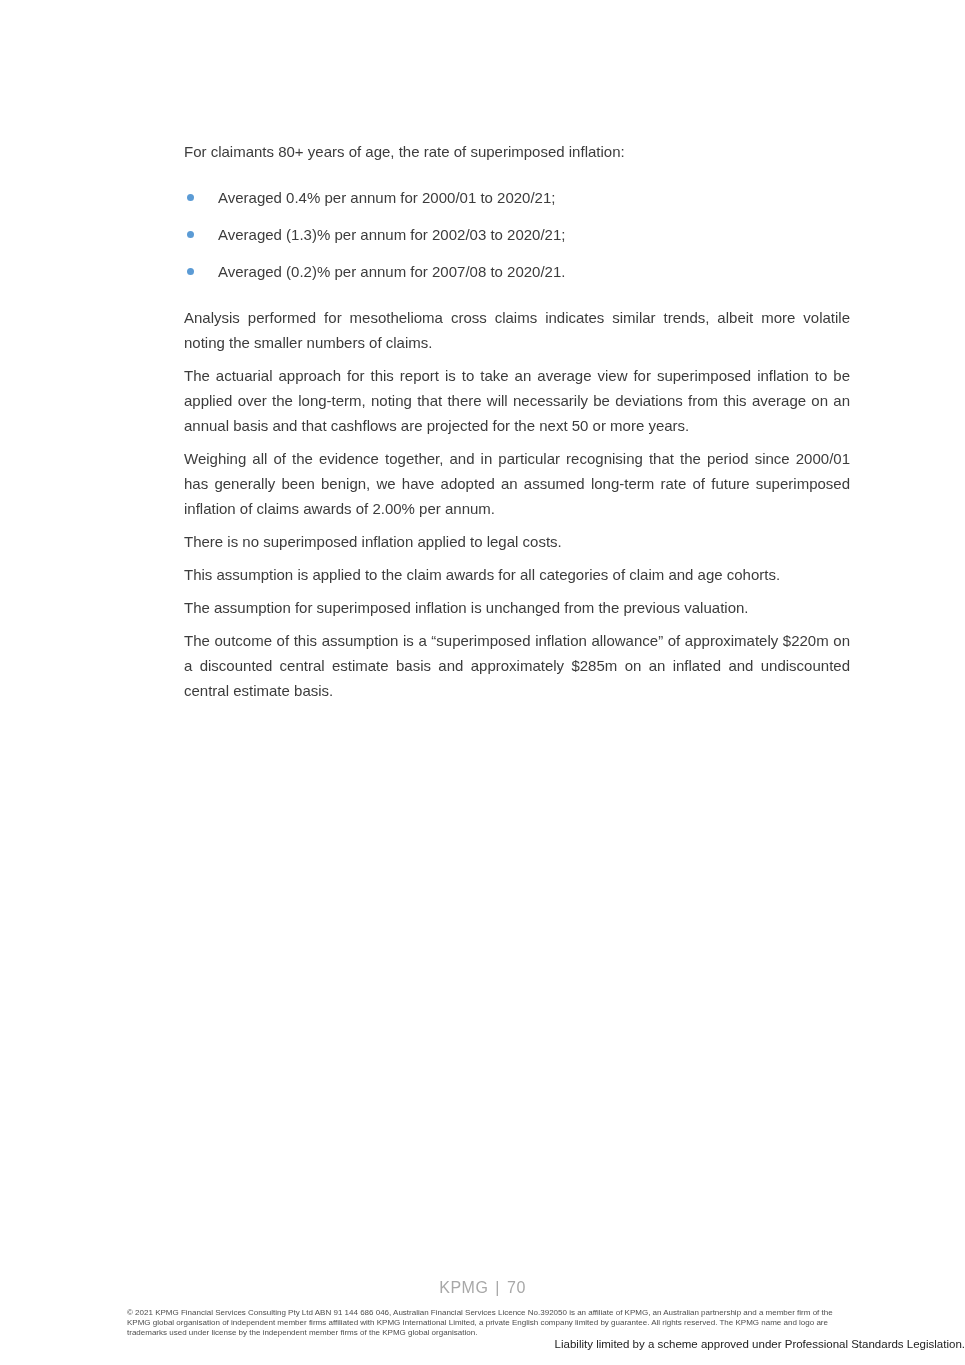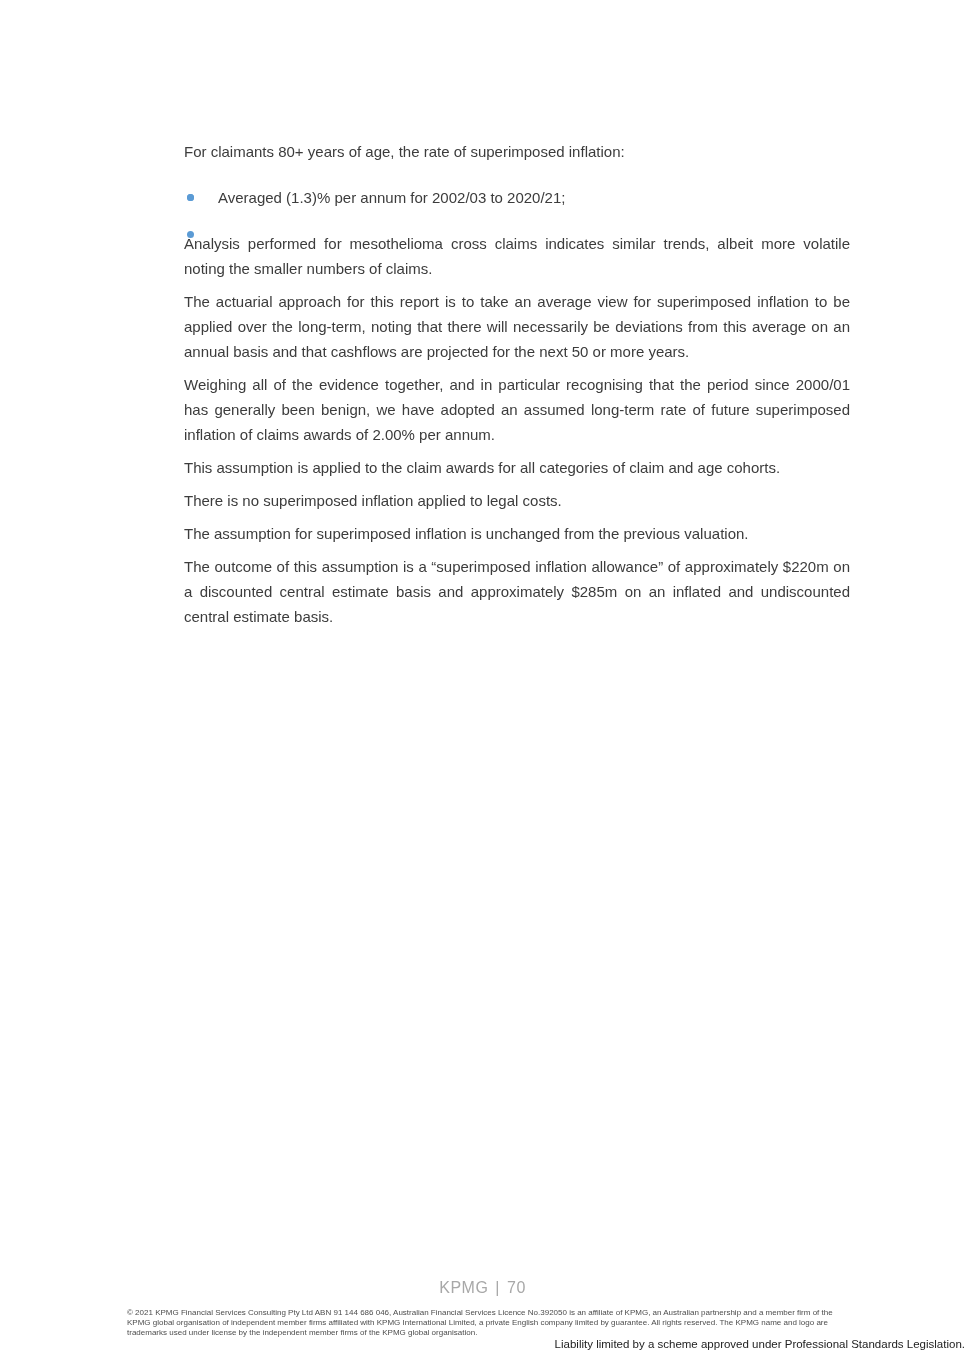--- a/index.html
+++ b/index.html
@@ -90,35 +90,37 @@
 
 <div class="page">
 
   <div class="content">
 
     <p class="intro">For claimants 80+ years of age, the rate of superimposed inflation:</p>
 
     <ul class="points">
       <li>
         <span class="bullet-dot"></span>
+        <span>Averaged 0.4% per annum for 2000/01 to 2020/21;</span>
       </li>
       <li>
         <span class="bullet-dot"></span>
         <span>Averaged (1.3)% per annum for 2002/03 to 2020/21;</span>
       </li>
       <li>
         <span class="bullet-dot"></span>
+        <span>Averaged (0.2)% per annum for 2007/08 to 2020/21.</span>
       </li>
     </ul>
 
     <p class="body-par">Analysis performed for mesothelioma cross claims indicates similar trends, albeit more volatile noting the smaller numbers of claims.</p>
     <p class="body-par">The actuarial approach for this report is to take an average view for superimposed inflation to be applied over the long-term, noting that there will necessarily be deviations from this average on an annual basis and that cashflows are projected for the next 50 or more years.</p>
     <p class="body-par">Weighing all of the evidence together, and in particular recognising that the period since 2000/01 has generally been benign, we have adopted an assumed long-term rate of future superimposed inflation of claims awards of 2.00% per annum.</p>
+    <p class="body-par">There is no superimposed inflation applied to legal costs.</p>
     <p class="body-par">This assumption is applied to the claim awards for all categories of claim and age cohorts.</p>
-    <p class="body-par">There is no superimposed inflation applied to legal costs.</p>
     <p class="body-par">The assumption for superimposed inflation is unchanged from the previous valuation.</p>
     <p class="body-par">The outcome of this assumption is a “superimposed inflation allowance” of approximately $220m on a discounted central estimate basis and approximately $285m on an inflated and undiscounted central estimate basis.</p>
 
   </div>
 
   <div class="footer-pagenum">
     <span>KPMG</span><span class="sep">|</span><span>70</span>
   </div>
 
   <div class="footer-legal">© 2021 KPMG Financial Services Consulting Pty Ltd ABN 91 144 686 046, Australian Financial Services Licence No.392050 is an affiliate of KPMG, an Australian partnership and a member firm of the KPMG global organisation of independent member firms affiliated with KPMG International Limited, a private English company limited by guarantee. All rights reserved. The KPMG name and logo are trademarks used under license by the independent member firms of the KPMG global organisation.</div>

